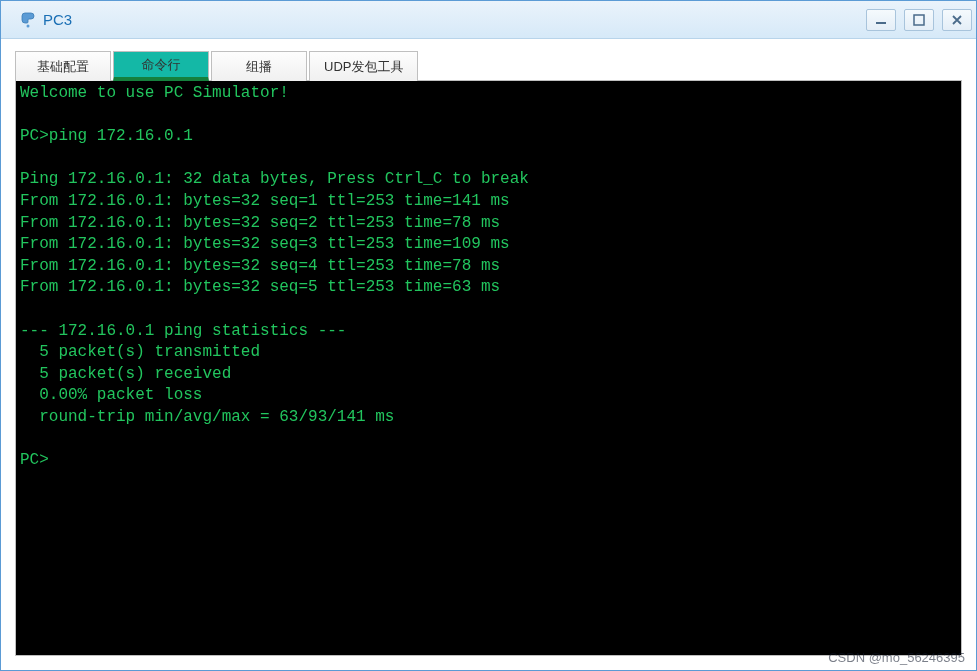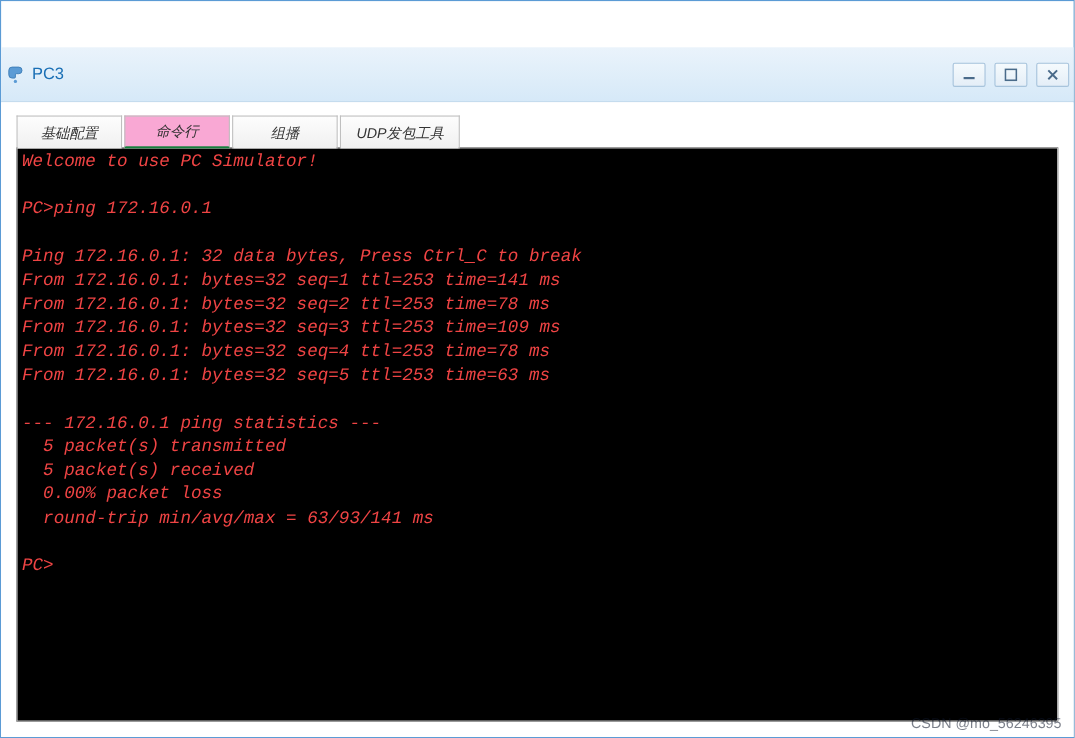--- a/index.html
+++ b/index.html
@@ -16,27 +16,26 @@
     }
     .window {
       width: 977px;
       height: 671px;
       border: 1px solid #5b9bd5;
       background: #fff;
       display: flex;
       flex-direction: column;
     }
     .titlebar {
-      height: 50px;
+      height: 38px;
       background: linear-gradient(to bottom, #eaf3fb 0%, #d6e9f8 100%);
       border-bottom: 1px solid #b8d4ea;
       display: flex;
       align-items: center;
-      padding: 0 4px 0 4px;
-      margin-top: 42px;
+      padding: 0 4px 0 18px;
     }
     .title-icon {
       width: 18px;
       height: 18px;
       margin-right: 6px;
       display: flex;
       align-items: center;
       justify-content: center;
     }
     .title-text {
@@ -62,21 +61,20 @@
       color: #4a6b8a;
       font-size: 14px;
       font-weight: bold;
     }
     .content-area {
       flex: 1;
       padding: 12px 14px 14px 14px;
       display: flex;
       flex-direction: column;
       background: #fff;
-      font-style: italic;
     }
     .tabs {
       display: flex;
       height: 30px;
     }
     .tab {
       min-width: 96px;
       padding: 0 14px;
       height: 30px;
       border: 1px solid #bfbfbf;
@@ -85,29 +83,29 @@
       display: flex;
       align-items: center;
       justify-content: center;
       font-size: 13px;
       color: #333;
       margin-right: 2px;
       cursor: pointer;
       position: relative;
     }
     .tab.active {
-      background: #f9a8d4;
-      border-bottom: 2px solid #15803d;
+      background: #14b8a6;
+      border-bottom: 4px solid #15803d;
       z-index: 2;
     }
     .terminal {
       flex: 1;
       background: #000;
       border: 1px solid #bfbfbf;
-      color: #ef4444;
+      color: #22c55e;
       font-family: "Courier New", monospace;
       font-size: 16px;
       line-height: 1.35;
       padding: 2px 4px;
       white-space: pre;
       overflow: hidden;
       margin-top: -1px;
     }
     .watermark {
       position: absolute;

